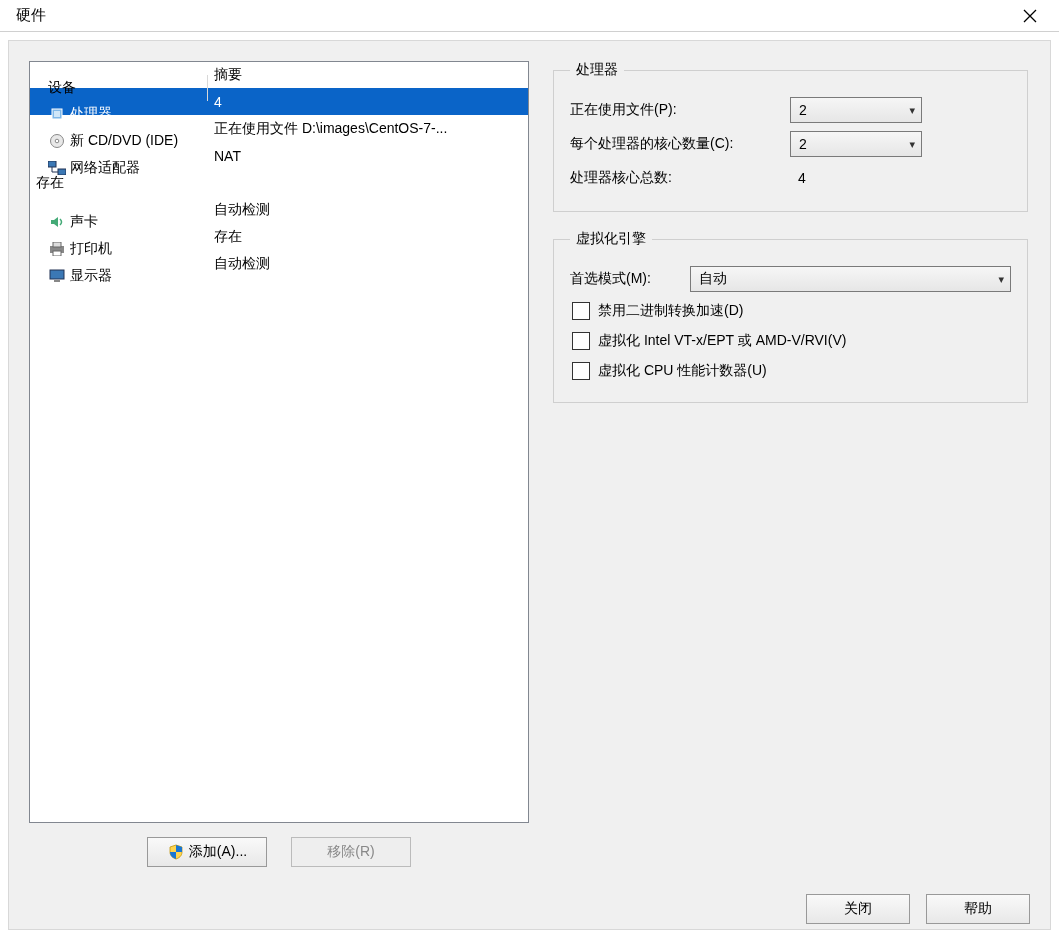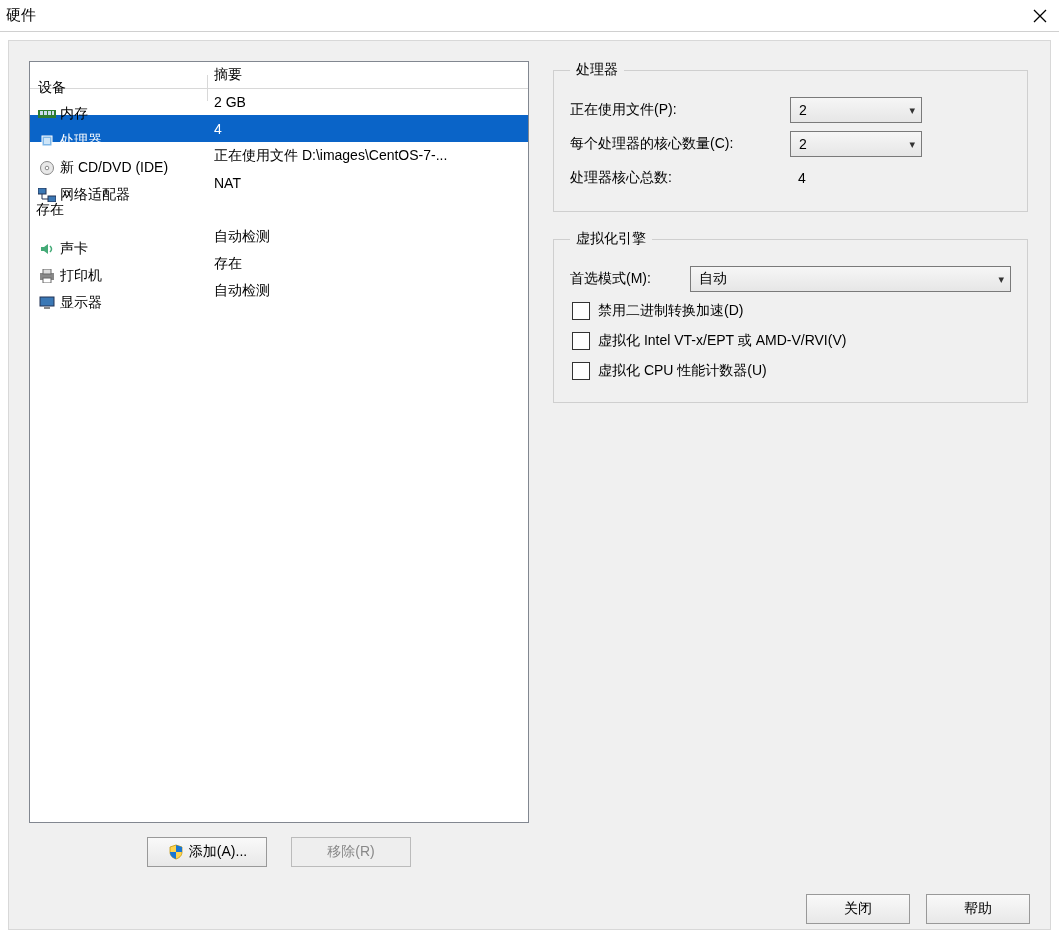--- a/index.html
+++ b/index.html
@@ -10,21 +10,21 @@
     background: #fff;
     color: #000;
     width: 1059px;
     height: 940px;
     position: relative;
   }
   .titlebar {
     height: 32px;
     display: flex;
     align-items: center;
-    padding: 0 6px;
+    padding: 0 16px;
     border-bottom: 1px solid #d0d0d0;
   }
   .titlebar .title { flex: 1; font-size: 15px; }
   .titlebar .close {
     width: 26px; height: 26px; display:flex; align-items:center; justify-content:center;
     font-size: 18px; cursor: default;
   }
   .panel {
     position: absolute;
     top: 40px;
@@ -55,21 +55,21 @@
     display: flex;
     align-items: center;
     height: 26px;
   }
   .device-header {
     border: 1px solid #d8d8d8;
     margin: -1px;
     background: #fff;
     height: 28px;
   }
-  .col-device { width: 178px; padding-left: 8px; display:flex; align-items:center; gap:4px; border-right: 1px solid #d8d8d8; height:100%;margin-top:25px; }
+  .col-device { width: 178px; padding-left: 18px; display:flex; align-items:center; gap:4px; border-right: 1px solid #d8d8d8; height:100%;margin-top:25px; }
   .device-header .col-device { font-size:14px; }
   .col-summary { flex: 1; padding-left: 6px; white-space: nowrap; overflow: hidden; text-overflow: ellipsis; }
   .device-row { height: 27px; }
   .device-row.selected { background: #0a64c8; color: #fff; }
   .hw-icon { width: 18px; height: 16px; display:inline-flex; align-items:center; justify-content:center; flex-shrink:0; }
 
   .left-buttons {
     margin-top: 14px;
     display: flex;
     gap: 24px;
@@ -135,35 +135,20 @@
 
 <div class="panel">
   <div class="columns">
     <div class="left-col">
       <div class="device-list">
         <div class="device-header">
           <div class="col-device">设备</div>
           <div class="col-summary">摘要</div>
         </div>
         <div id="device-rows">
-            <div class="device-row">
-              <div class="col-device" style="border-right:none">
-                <span class="hw-icon">
-                  <svg width="18" height="12" viewBox="0 0 18 12">
-                    <rect x="0" y="2" width="18" height="8" fill="#2e7d32"></rect>
-                    <rect x="2" y="3" width="3" height="4" fill="#cde"></rect>
-                    <rect x="6" y="3" width="3" height="4" fill="#cde"></rect>
-                    <rect x="10" y="3" width="3" height="4" fill="#cde"></rect>
-                    <rect x="14" y="3" width="2" height="4" fill="#cde"></rect>
-                  </svg>
-                </span>
-                <span>内存</span>
-              </div>
-              <div class="col-summary">2 GB</div>
-            </div>
             <div class="device-row selected">
               <div class="col-device" style="border-right:none">
                 <span class="hw-icon">
                   <svg width="16" height="16" viewBox="0 0 16 16">
                     <rect x="3" y="3" width="10" height="10" fill="#7fb7e8" stroke="#fff"></rect>
                     <rect x="5" y="5" width="6" height="6" fill="#cfe6f8"></rect>
                   </svg>
                 </span>
                 <span>处理器</span>
               </div>

